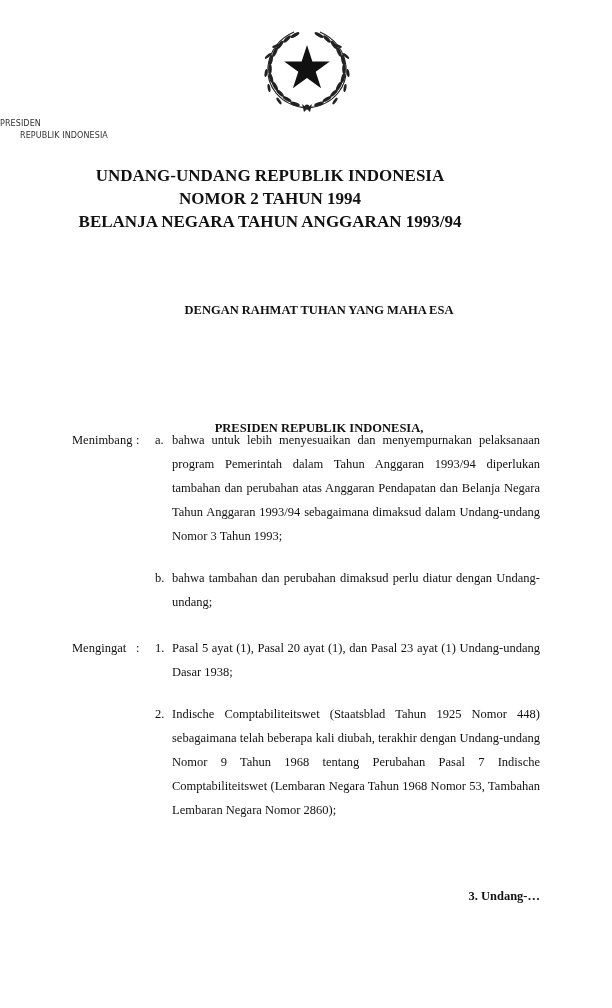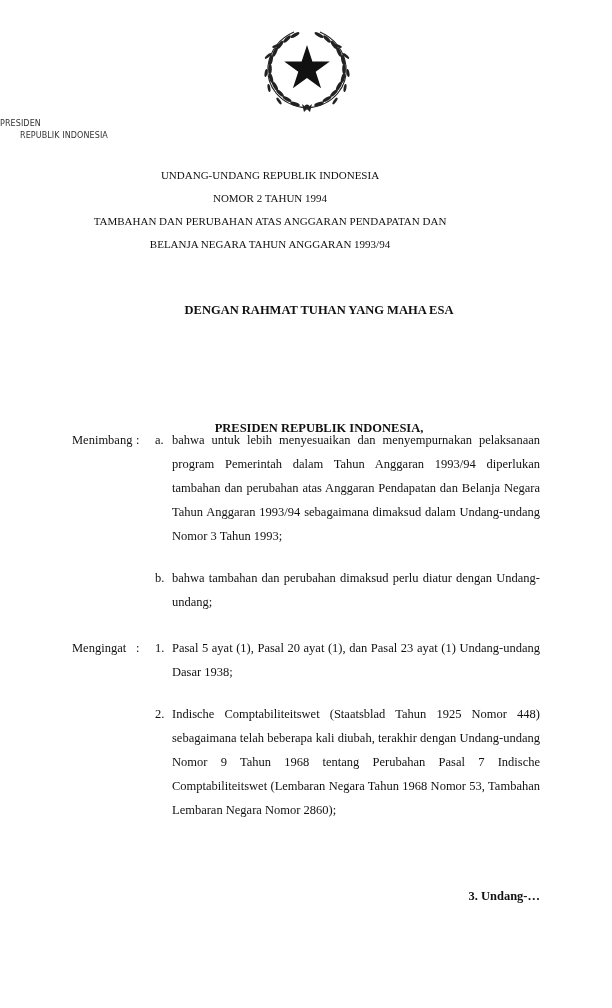--- a/index.html
+++ b/index.html
@@ -35,22 +35,22 @@
     }
     .emblem-caption.l1 { top: 118px; }
     .emblem-caption.l2 { top: 130px; padding-left: 20px; }
 
     .title-block {
       position: absolute;
       left: 0;
       top: 164px;
       width: 540px;
       text-align: center;
-      font-weight: normal;
-      font-size: 11px;
+      font-weight: bold;
+      font-size: 17px;
       line-height: 23px;
     }
     .title-line { display: block; white-space: nowrap; }
 
     .center-heading {
       position: absolute;
       left: 13px;
       width: 612px;
       text-align: center;
       font-weight: bold;
@@ -165,21 +165,20 @@
 
     <polygon fill="#111" points="45,17 50.4,33.5 67.8,33.5 53.7,43.7 59.1,60.2 45,50 30.9,60.2 36.3,43.7 22.2,33.5 39.6,33.5"></polygon>
   </svg>
 </div>
 <div class="emblem-caption l1">PRESIDEN</div>
 <div class="emblem-caption l2">REPUBLIK INDONESIA</div>
 
 <div class="title-block">
   <span class="title-line">UNDANG-UNDANG REPUBLIK INDONESIA</span>
   <span class="title-line">NOMOR  2 TAHUN 1994</span>
-  <span class="title-line">TAMBAHAN DAN PERUBAHAN ATAS ANGGARAN PENDAPATAN DAN</span>
   <span class="title-line">BELANJA NEGARA TAHUN ANGGARAN 1993/94</span>
 </div>
 
 <div class="center-heading h-rahmat">DENGAN RAHMAT TUHAN YANG MAHA ESA</div>
 <div class="center-heading h-presiden">PRESIDEN REPUBLIK INDONESIA,</div>
 
 <div class="section sec-menimbang">
   <span class="sec-label">Menimbang</span>
   <span class="sec-colon">:</span>
   <div class="items">

